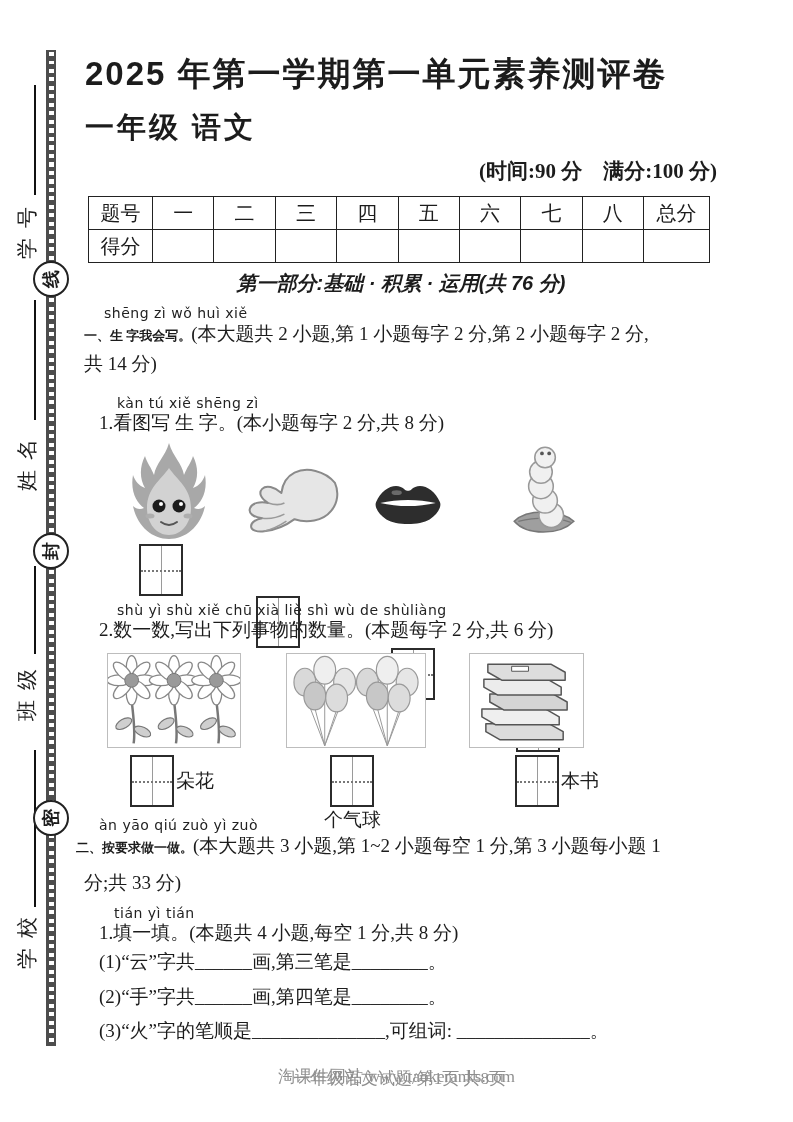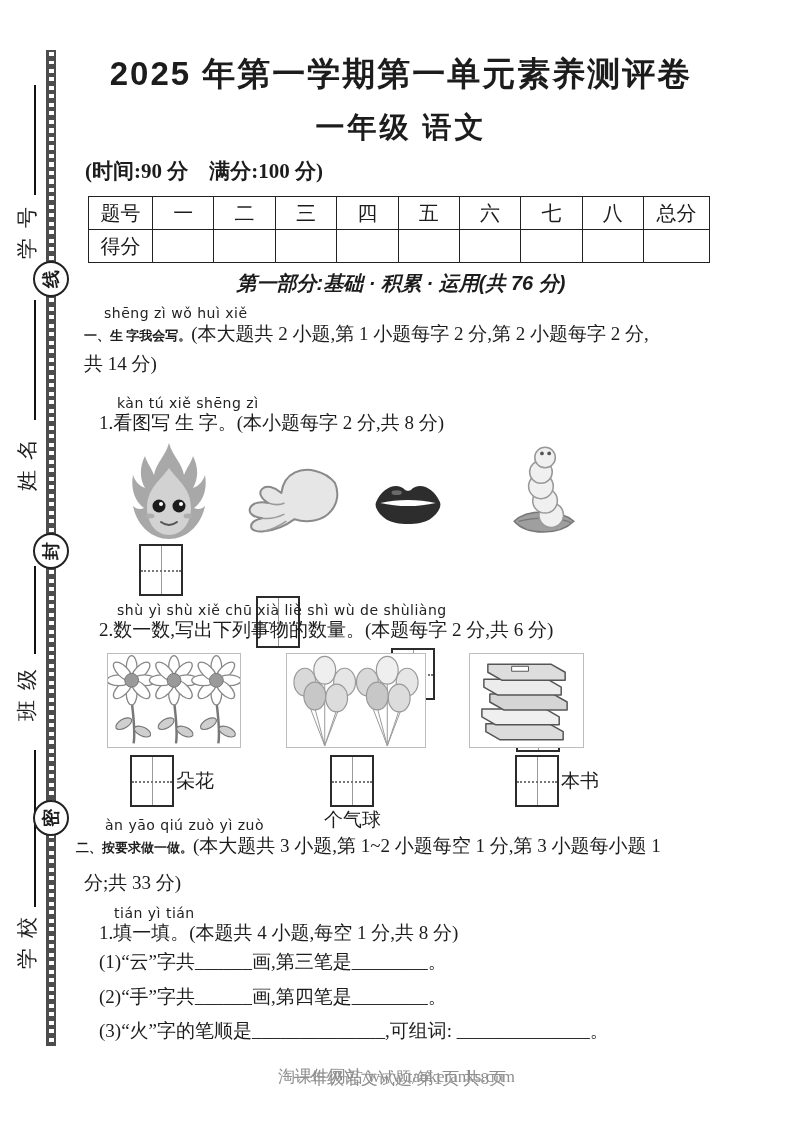--- a/index.html
+++ b/index.html
@@ -12,25 +12,25 @@
   .seal-band::before{content:"";position:absolute;left:2.5px;right:2.5px;top:2px;bottom:0;
      background-image:repeating-linear-gradient(to bottom,#fff 0 4px,transparent 4px 8.5px);}
   .seal-blank{position:absolute;left:34px;width:2px;background:#111;}
   .seal-label{position:absolute;width:80px;height:24px;text-align:center;transform:rotate(-90deg);
      font-size:21px;letter-spacing:10px;white-space:nowrap;}
   .seal-circle{position:absolute;left:33px;width:32px;height:32px;border-radius:50%;
      background:#fff;border:2px solid #222;display:flex;align-items:center;justify-content:center;z-index:2;}
   .seal-circle span{transform:rotate(-90deg);font-size:18px;font-weight:700;}
 
   
-  .title{position:absolute;left:85px;width:632px;text-align:center;
+  .title{position:absolute;left:85px;width:632px;text-align:left;
      font-family:"Liberation Sans","DejaVu Sans",sans-serif;font-weight:700;}
   .h-title{top:52px;font-size:33px;letter-spacing:2px;}
   .h-sub{top:108px;font-size:29px;letter-spacing:3px;}
-  .h-meta{position:absolute;left:85px;top:157px;width:632px;text-align:left;font-size:21px;font-weight:700;}
+  .h-meta{position:absolute;left:85px;top:157px;width:632px;text-align:right;font-size:21px;font-weight:700;}
 
   
   table.score{position:absolute;left:88px;top:196px;width:622px;border-collapse:collapse;table-layout:fixed;}
   table.score td{border:1.5px solid #222;height:32px;text-align:center;font-size:20px;padding:0;}
 
   .part-head{position:absolute;left:85px;top:270px;width:632px;text-align:center;
      font-family:"Liberation Sans","DejaVu Sans",sans-serif;font-weight:700;font-size:20px;font-style:italic;}
 
   
   .pinyin{position:absolute;font-family:"DejaVu Sans","Liberation Sans",sans-serif;
@@ -253,21 +253,21 @@
   </div>
   <div class="answer-group" style="left:322px;top:755px;flex-direction:column;">
     <div class="tzg"></div>
     <span class="answer-label">个气球</span>
   </div>
   <div class="answer-group" style="left:515px;top:755px;justify-content:flex-end;">
     <div class="tzg"></div>
     <span class="answer-label">本书</span>
   </div>
 
-  <div class="pinyin" style="left:105px;top:817px;">àn yāo qiú zuò yì zuò</div>
+  <div class="pinyin" style="left:99px;top:817px;">àn yāo qiú zuò yì zuò</div>
   <div class="line" style="left:76px;top:833px;">
     <span class="sec-bold">二、按要求做一做。</span><span>(本大题共 3 小题,第 1~2 小题每空 1 分,第 3 小题每小题 1</span>
   </div>
   <div class="line" style="left:84px;top:870px;">分;共 33 分)</div>
 
   <div class="pinyin" style="left:114px;top:905px;">tián yì tián</div>
   <div class="line" style="left:99px;top:920px;">1.填一填。(本题共 4 小题,每空 1 分,共 8 分)</div>
 
   <div class="line" style="left:99px;top:949px;">(1)“云”字共______画,第三笔是________。</div>
   <div class="line" style="left:99px;top:984px;">(2)“手”字共______画,第四笔是________。</div>

